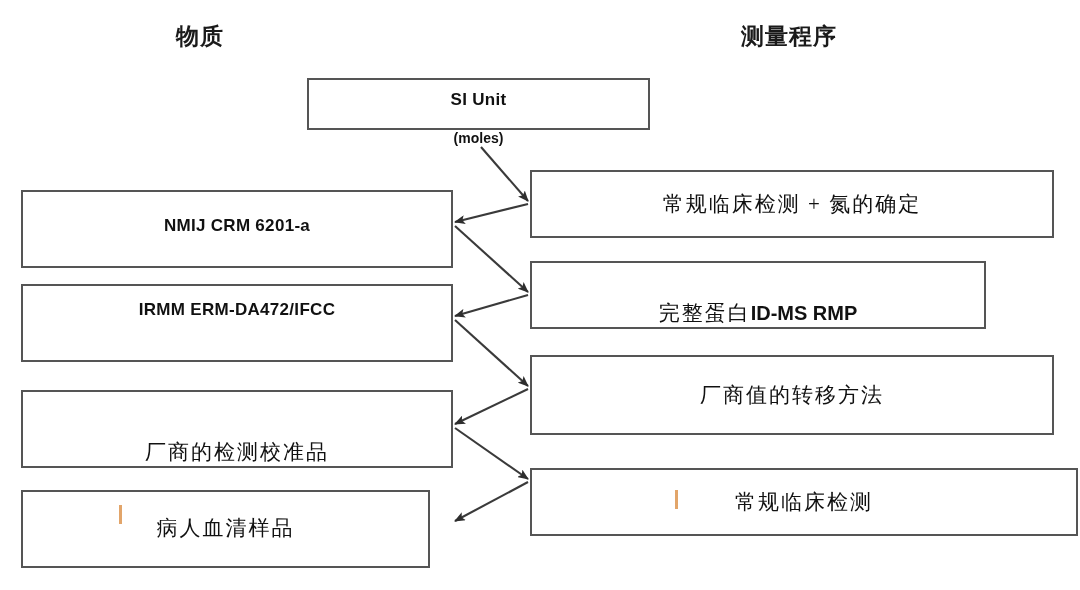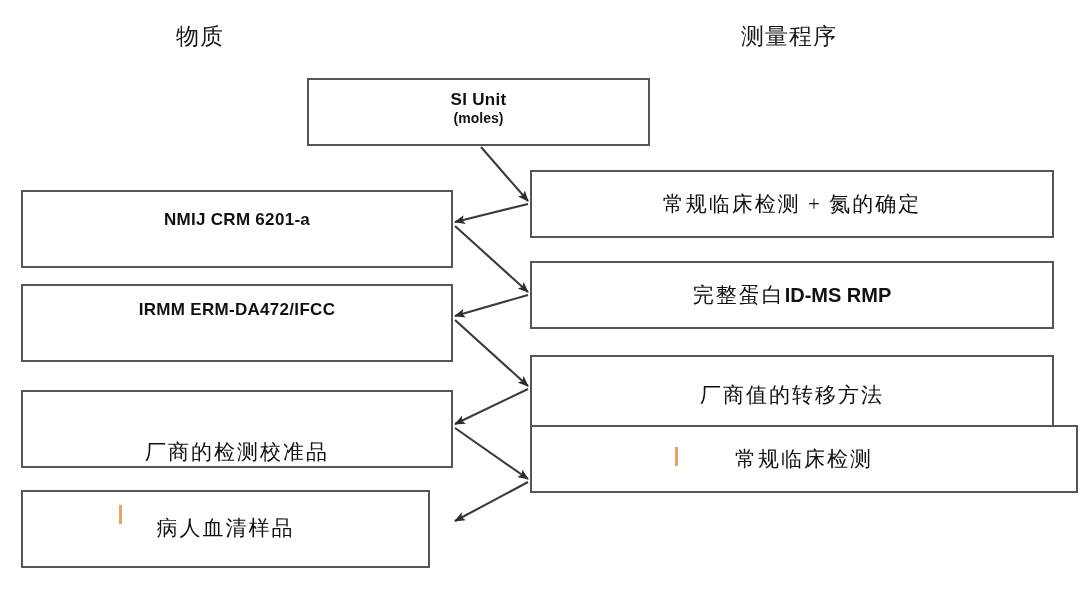--- a/index.html
+++ b/index.html
@@ -15,21 +15,21 @@
     position: relative;
     width: 1080px;
     height: 590px;
     background: #ffffff;
     overflow: hidden;
   }
   .col-header {
     position: absolute;
     font-family: "Liberation Serif", serif;
     font-size: 23px;
-    font-weight: 400;
+    font-weight: 700;
     color: #1a1a1a;
     white-space: nowrap;
     letter-spacing: 1px;
   }
   .node {
     position: absolute;
     box-sizing: border-box;
     border: 2px solid #555555;
     background: #ffffff;
     display: flex;
@@ -107,52 +107,52 @@
       <line x1="528" y1="204" x2="455" y2="222"></line>
       <line x1="455" y1="226" x2="528" y2="292"></line>
       <line x1="528" y1="295" x2="455" y2="316"></line>
       <line x1="455" y1="320" x2="528" y2="386"></line>
       <line x1="528" y1="389" x2="455" y2="424"></line>
       <line x1="455" y1="428" x2="528" y2="479"></line>
       <line x1="528" y1="482" x2="455" y2="521"></line>
     </g>
   </svg>
 
-  <div class="node si-box" style="left:307px; top:78px; width:343px; height:68px;">
+  <div class="node si-box" style="left:307px; top:78px; width:343px; height:52px;gap:20px;">
     <span class="node-label lbl-latin">SI Unit</span>
     <span class="node-label lbl-sub">(moles)</span>
   </div>
 
-  <div class="node" style="left:21px; top:190px; width:432px; height:78px; align-items:flex-start; padding-top:18px;">
+  <div class="node" style="left:21px; top:190px; width:432px; height:78px; align-items:flex-start; padding-top:24px;">
     <span class="node-label lbl-latin">NMIJ CRM 6201-a</span>
   </div>
 
   <div class="node" style="left:21px; top:284px; width:432px; height:78px; align-items:flex-start; padding-top:14px;">
     <span class="node-label lbl-latin">IRMM ERM-DA472/IFCC</span>
   </div>
 
   <div class="node" style="left:21px; top:390px; width:432px; height:78px; align-items:flex-end; padding-top:13px;">
     <span class="node-label lbl-cjk">厂商的检测校准品</span>
   </div>
 
   <div class="node" style="left:21px; top:490px; width:409px; height:78px; align-items:flex-start; padding-top:22px;">
     <span class="tick-mark" style="left:96px; top:13px; height:19px;"></span>
     <span class="node-label lbl-cjk">病人血清样品</span>
   </div>
 
   <div class="node" style="left:530px; top:170px; width:524px; height:68px; align-items:center;">
     <span class="node-label lbl-cjk">常规临床检测 + 氮的确定</span>
   </div>
 
-  <div class="node" style="left:530px; top:261px; width:524px; height:68px; align-items:center;">
+  <div class="node" style="left:530px; top:261px; width:456px; height:68px; align-items:flex-end;">
     <span class="node-label lbl-cjk"><span>完整蛋白</span><span class="mix-latin">ID-MS RMP</span></span>
   </div>
 
   <div class="node" style="left:530px; top:355px; width:524px; height:80px; align-items:center;">
     <span class="node-label lbl-cjk">厂商值的转移方法</span>
   </div>
 
-  <div class="node" style="left:530px; top:425px; width:548px; height:68px; align-items:center;">
+  <div class="node" style="left:530px; top:468px; width:548px; height:68px; align-items:center;">
     <span class="tick-mark" style="left:143px; top:20px; height:19px;"></span>
     <span class="node-label lbl-cjk">常规临床检测</span>
   </div>
 
 </div>
 
 </body></html>

